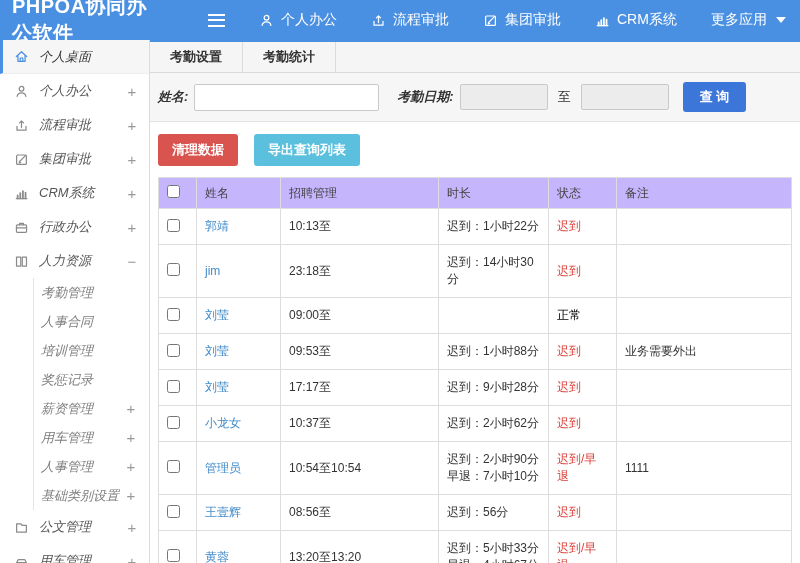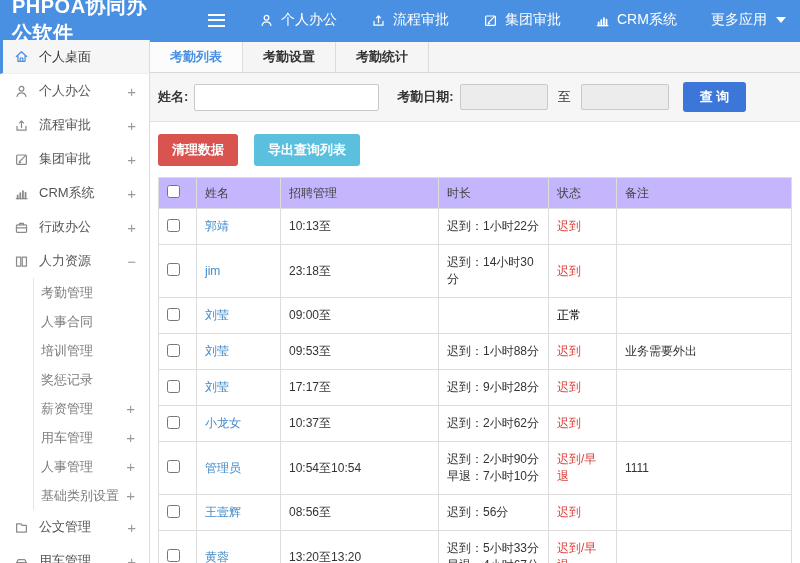--- a/index.html
+++ b/index.html
@@ -13,35 +13,35 @@
   .topbar{height:40px;background:var(--topbar);display:flex;align-items:center;color:#fff;}
   .brand{width:150px;padding-left:12px;font-size:20px;font-weight:bold;letter-spacing:.5px;}
   .hamburger{width:17px;height:13px;margin-left:58px;cursor:pointer;
     background:linear-gradient(#fff 0 2px,transparent 2px 5.5px,#fff 5.5px 7.5px,transparent 7.5px 11px,#fff 11px 13px);}
   .topnav{display:flex;align-items:center;gap:34px;margin-left:34px;font-size:14px;}
   .nav-item{display:flex;align-items:center;gap:7px;cursor:pointer;white-space:nowrap;}
   .nav-item .ic{display:inline-flex;line-height:0;}
   .caret{width:0;height:0;border-left:5px solid transparent;border-right:5px solid transparent;border-top:6px solid #fff;margin-left:2px;}
   
   .layout{display:flex;height:523px;}
-  .sidebar{width:150px;background:#fff;border-right:1px solid #dcdcdc;overflow:hidden;flex:none;}
+  .sidebar{width:150px;background:#fff;border-right:1px solid #dcdcdc;overflow:hidden;flex:none;font-style:italic;}
   .side-item{display:flex;align-items:center;height:34px;padding-left:14px;font-size:13px;color:#555;cursor:pointer;position:relative;}
   .side-item .ic{color:#8a8a8a;display:inline-flex;line-height:0;margin-right:10px;}
   .side-item.active{background:#f6f6f6;border-left:3px solid var(--topbar);padding-left:11px;color:#333;border-bottom:1px solid #eee;}
   .side-item.active .ic{color:var(--topbar);}
   .side-sub{display:flex;align-items:center;height:29px;margin-left:33px;border-left:1px solid #e4e4e4;padding-left:7px;font-size:13px;color:#7d7d7d;cursor:pointer;}
   .expander{margin-left:auto;margin-right:13px;color:#999;font-size:15px;font-weight:300;line-height:1;}
   .side-sub .expander{margin-right:14px;}
   
   .content{flex:1;background:#fff;border-top:2px solid var(--topbar);display:flex;flex-direction:column;overflow:hidden;}
   .tabstrip{display:flex;background:#f5f5f5;border-bottom:1px solid #d9d9d9;height:31px;font-size:13px;}
   .tab{padding:0 20px;line-height:30px;font-weight:bold;color:#333;border-right:1px solid #dcdcdc;cursor:pointer;white-space:nowrap;}
   .tab.active{background:#fcfcfc;color:var(--topbar);}
   .filter-row{display:flex;align-items:center;background:#f6f6f6;border-bottom:1px solid #e3e3e3;padding:9px 8px;font-size:13px;}
-  .filter-row label{font-weight:bold;color:#333;white-space:nowrap;}
+  .filter-row label{font-weight:bold;color:#333;white-space:nowrap;font-style:italic;}
   .txt-input{width:185px;height:27px;border:1px solid #c9c9c9;border-radius:2px;background:#fff;margin-left:6px;padding:0 6px;font-size:13px;}
   .date-label{margin-left:18px;}
   .date-input{width:88px;height:26px;border:1px solid #c9c9c9;border-radius:2px;background:#ececec;margin-left:6px;padding:0 6px;font-size:13px;}
   .to-label{margin:0 4px 0 10px;font-size:13px;color:#333;}
   .btn{border:none;border-radius:3px;color:#fff;font-size:13px;font-weight:bold;cursor:pointer;font-family:inherit;}
   .btn-search{background:var(--primary);padding:6px 17px;margin-left:14px;}
   .actions{display:flex;gap:16px;padding:12px 8px 11px;}
   .btn-danger{background:var(--danger);padding:7px 14px;}
   .btn-info{background:var(--info);padding:7px 14px;}
   
@@ -224,21 +224,20 @@
             <circle cx="10.8" cy="11.9" r="1.1"></circle>
           </svg>
         </span>
         <span>用车管理</span>
         <span class="expander">+</span>
       </div>
     </div>
 
   <div class="content">
     <div class="tabstrip" id="tabstrip">
-        <div class="tab active">考勤列表</div>
         <div class="tab">考勤设置</div>
         <div class="tab">考勤统计</div>
       </div>
 
     <div class="filter-row">
       <label>姓名:</label>
       <input class="txt-input" type="text" value="" style="">
       <label class="date-label">考勤日期:</label>
       <input class="date-input" type="text" value="" style="">
       <span class="to-label">至</span>

